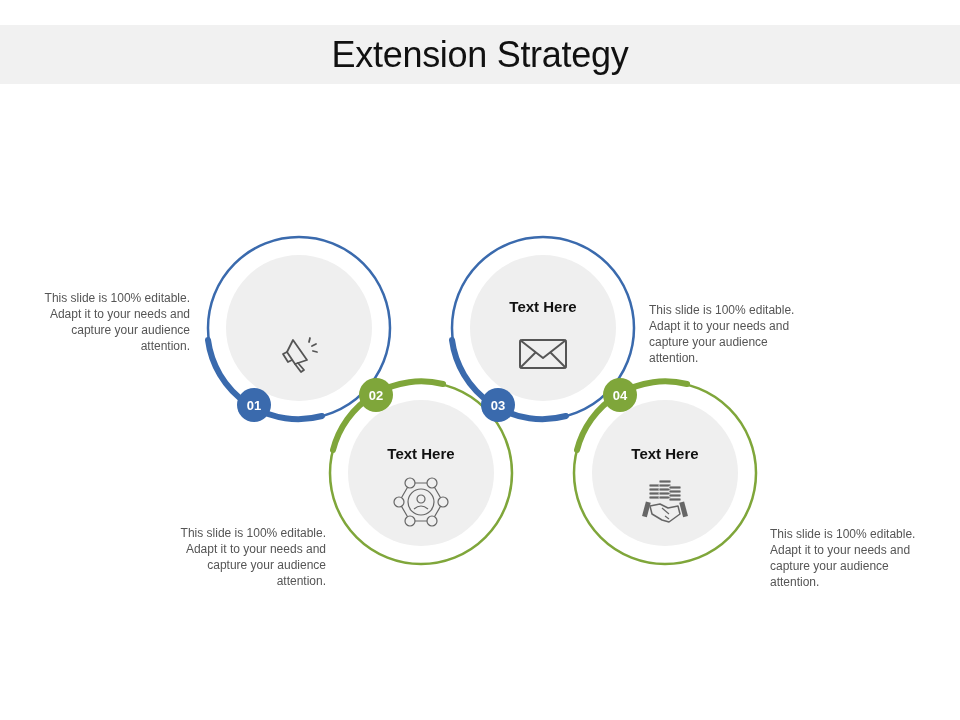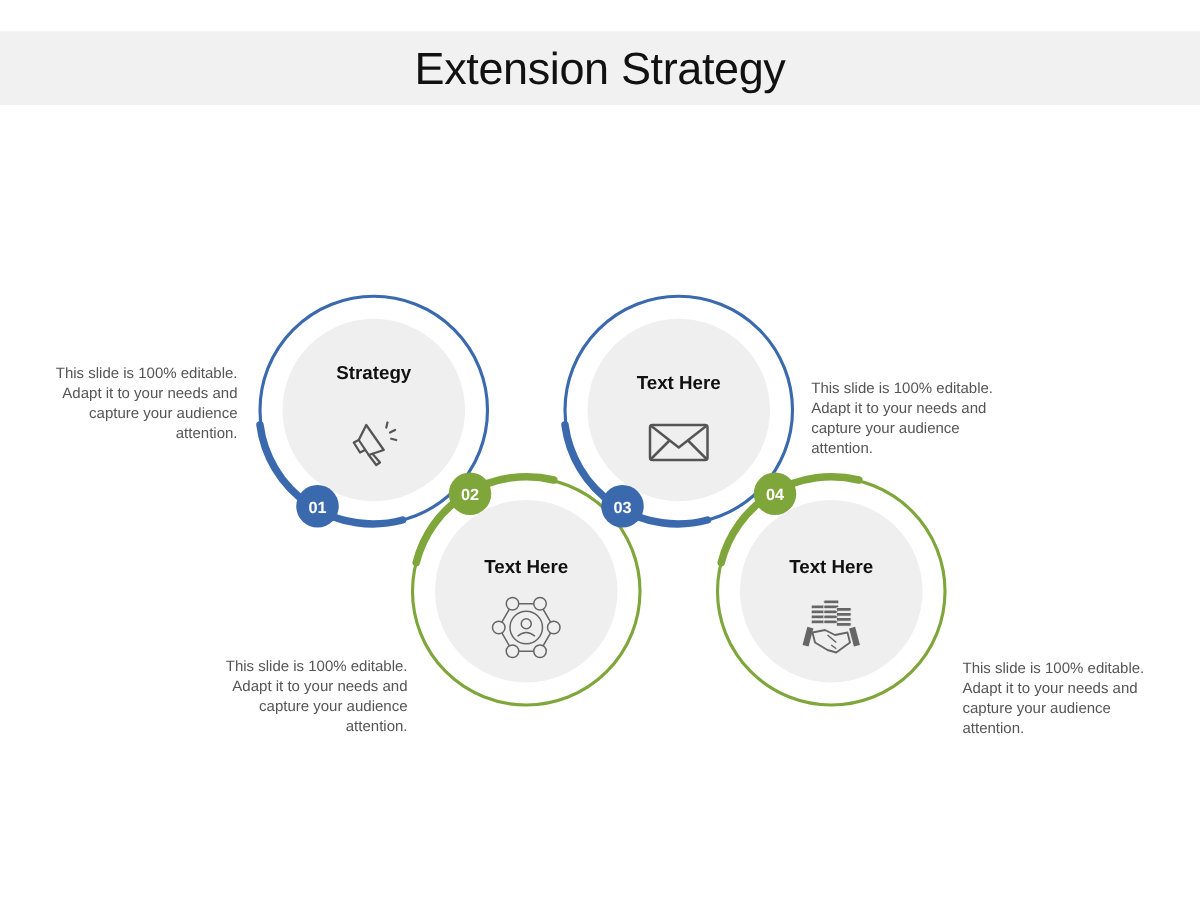--- a/index.html
+++ b/index.html
@@ -129,21 +129,20 @@
     <g fill="#666">
       <rect x="-21" y="0" width="5" height="15" transform="rotate(15 -18 7)"></rect>
       <rect x="16" y="0" width="5" height="15" transform="rotate(-15 18 7)"></rect>
     </g>
     <path d="M -15 4 L -5 2 L 3 6 L 13 4 L 15 12 L 4 20 L -3 18 L -13 12 Z" fill="#efefef" stroke="#666" stroke-width="1.5" stroke-linejoin="round"></path>
     <path d="M -3 6 L 4 12 M 0 14 L 4 17" fill="none" stroke="#666" stroke-width="1.2"></path>
   </g>
 </svg>
 
 <div class="label" style="left:224px; top:289px;">
-  <div>Strategy</div>
 </div>
 <div class="label" style="left:346px; top:444px;">Text Here</div>
 <div class="label" style="left:468px; top:297px;">Text Here</div>
 <div class="label" style="left:590px; top:444px;">Text Here</div>
 
 <div class="desc right" style="left:40px; top:264px;">This slide is 100% editable. Adapt it to your needs and capture your audience attention.</div>
 <div class="desc right" style="left:176px; top:499px;">This slide is 100% editable. Adapt it to your needs and capture your audience attention.</div>
 <div class="desc left" style="left:649px; top:276px;">This slide is 100% editable. Adapt it to your needs and capture your audience attention.</div>
 <div class="desc left" style="left:770px; top:500px;">This slide is 100% editable. Adapt it to your needs and capture your audience attention.</div>
 

